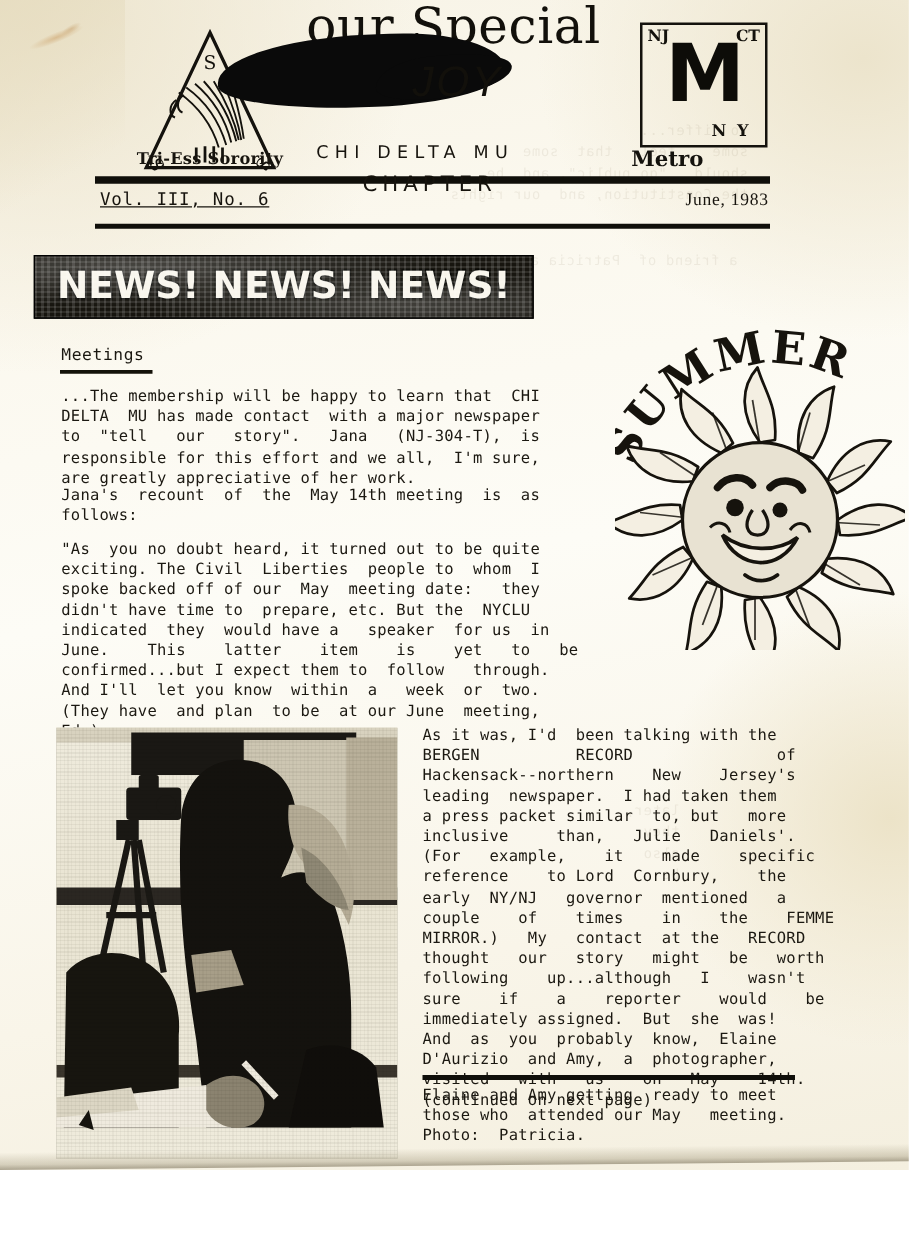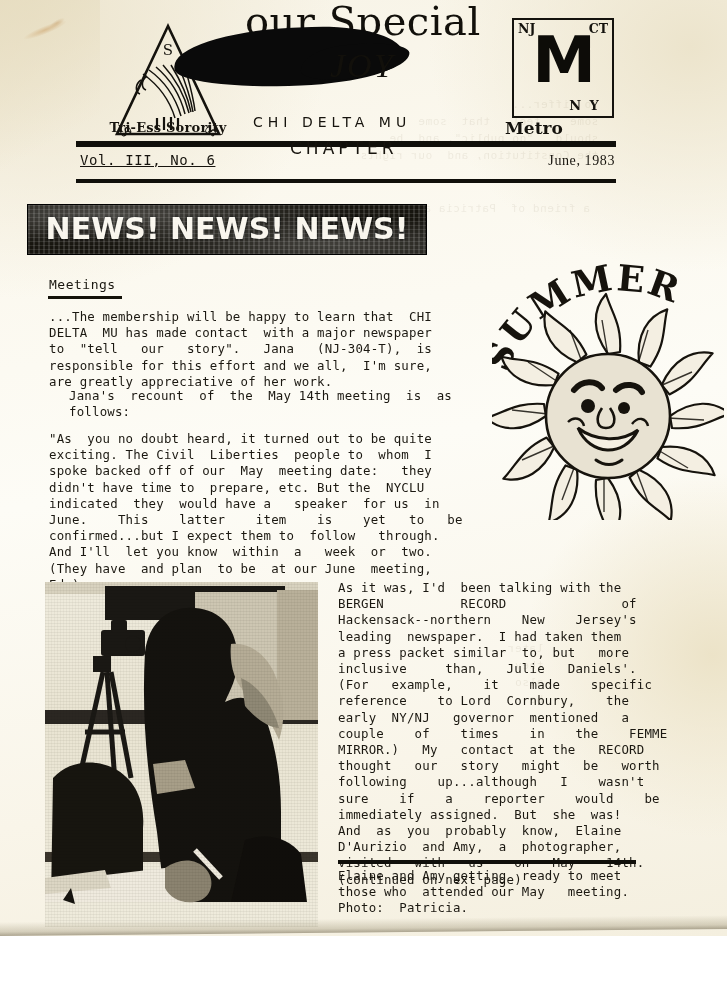--- a/index.html
+++ b/index.html
@@ -42,21 +42,21 @@
     letter-spacing:.2px;font-weight:600;
   }
 
   .title-special{
     position:absolute;left:245px;top:-2px;
     font-family:"DejaVu Serif",serif;font-size:40px;color:#12100b;
     letter-spacing:.5px;white-space:nowrap;
   }
   .title-joy{
     position:absolute;left:330px;top:47px;
-    font-family:Liberation Serif, serif;font-size:34px;color:#12100b;
+    font-family:Liberation Sans, sans-serif;font-size:34px;color:#12100b;
     font-style:italic;letter-spacing:2px;white-space:nowrap;
   }
   
   .redaction{
     position:absolute;left:174px;top:28px;width:230px;height:58px;background:#0a0a0a;
     border-radius:55% 42% 48% 58% / 62% 58% 46% 40%;
     transform:rotate(-2.5deg);
   }
   .redaction2{
     position:absolute;left:300px;top:44px;width:110px;height:34px;background:#0a0a0a;
@@ -132,21 +132,21 @@
   }
   .sec-head-rule{position:absolute;left:48px;top:296px;width:74px;height:3px;background:#141209;}
 
   .para{
     position:absolute;
     font-family:"DejaVu Sans Mono",monospace;
     font-size:12.4px;line-height:16.2px;color:#1b1811;
     letter-spacing:.2px;white-space:pre-wrap;text-align:left;
   }
   #p1{left:49px;top:309px;width:440px;}
-  #p2{left:49px;top:388px;width:440px;margin-left:20px;}
+  #p2{left:49px;top:388px;width:440px;}
   #p3{left:49px;top:431px;width:440px;}
 
   #rcol{left:338px;top:580px;width:372px;}
   .rule3{position:absolute;left:338px;top:860px;width:298px;height:4px;background:#100f0a;}
   #caption{left:338px;top:868px;width:372px;}
 
   
   #photo{
     position:absolute;left:45px;top:582px;width:273px;height:345px;
     background:#f2eee0;overflow:hidden;

